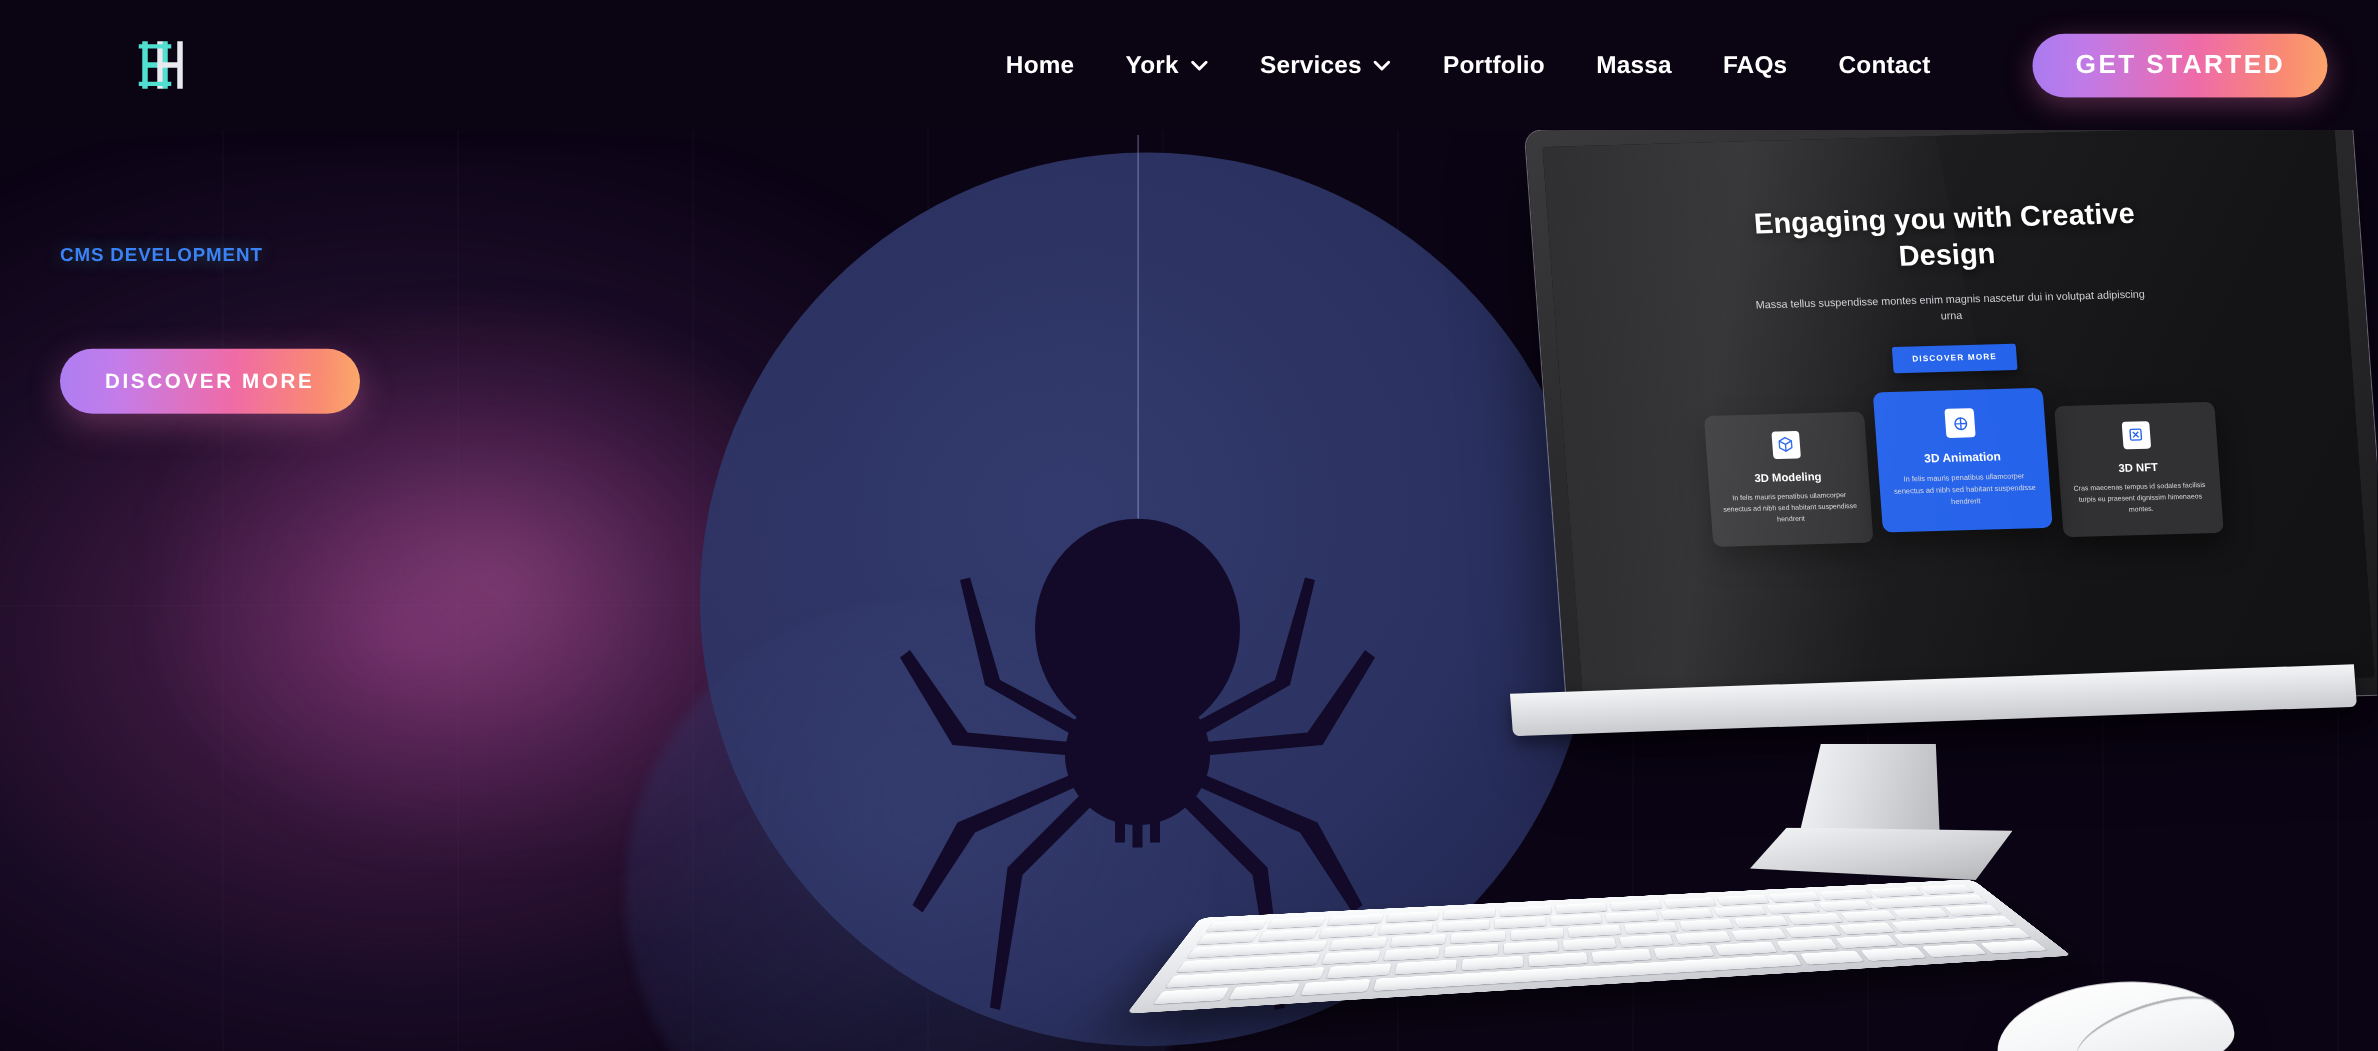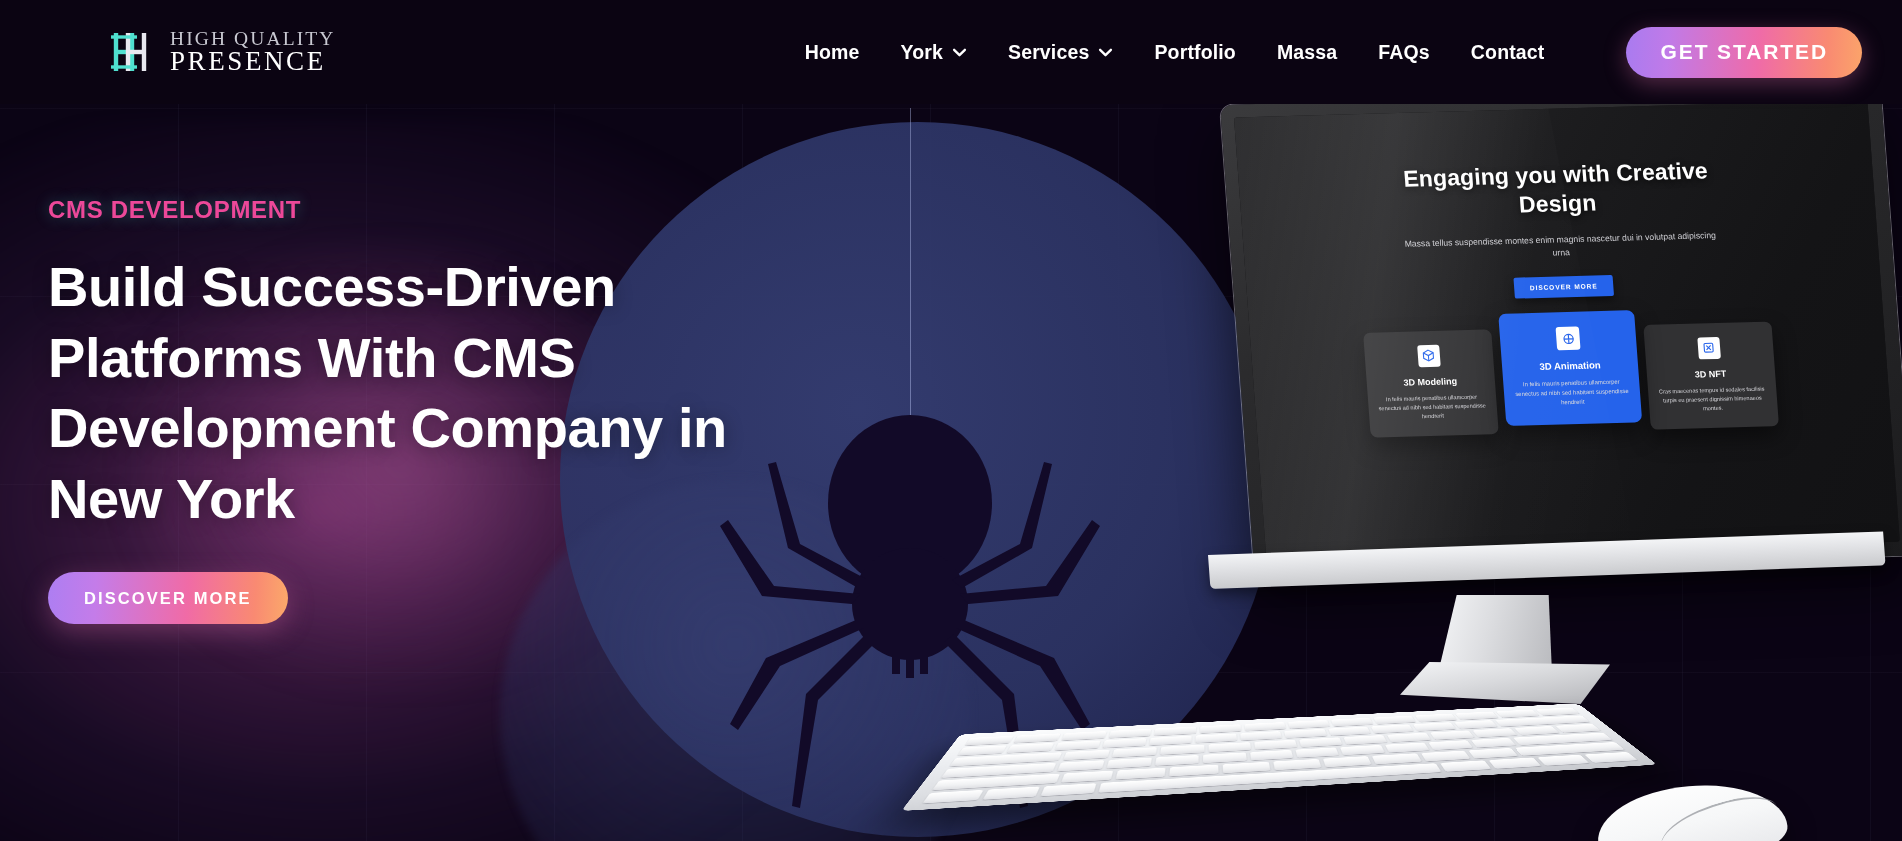--- a/index.html
+++ b/index.html
@@ -323,22 +323,22 @@
   }
 
   
   .hero {
     position:absolute;
     left:48px; top:196px;
     width:830px;
     z-index:20;
   }
   .eyebrow {
-    font-size:24px; font-weight:700; letter-spacing:0.7px;
-    color:#ec4899;
+    font-size:15px; font-weight:700; letter-spacing:0.7px;
+    color:#3b82f6;
     text-shadow:0 0 14px rgba(79,233,218,0.35);
     margin-bottom:28px;
   }
   h1 {
     color:#fff;
     font-size:56px; font-weight:700; line-height:1.26;
     letter-spacing:-0.4px;
     max-width:700px;
     text-shadow:0 2px 18px rgba(0,0,0,0.35);
   }
@@ -550,24 +550,20 @@
         <g stroke="#e9e9f0" stroke-width="4.4" fill="none">
           <path d="M22 6 L22 44"></path>
           <path d="M38 6 L38 44"></path>
           <path d="M22 25 L38 25"></path>
         </g>
         <g stroke="#4fe0cf" stroke-width="3.4" fill="none">
           <path d="M5 10 L31 10"></path>
           <path d="M5 40 L31 40"></path>
         </g>
       </svg>
-      <span class="logo-text">
-        <span class="logo-l1">HIGH QUALITY</span>
-        <span class="logo-l2">PRESENCE</span>
-      </span>
     </div>
 
     <nav>
       <div class="nav-item">
         <span>Home</span>
       </div>
       <div class="nav-item">
         <span>York</span>
         <svg viewBox="0 0 16 10">
             <path d="M2 2 L8 8 L14 2" stroke="#fff" stroke-width="2.6" fill="none" stroke-linecap="round" stroke-linejoin="round"></path>
@@ -590,17 +586,16 @@
       </div>
       <div class="nav-item">
         <span>Contact</span>
       </div>
       <div class="cta-pill">GET STARTED</div>
     </nav>
   </header>
 
   <div class="hero">
     <div class="eyebrow">CMS DEVELOPMENT</div>
-    <h1>Build Success-Driven Platforms With CMS Development Company in New York</h1>
     <div class="discover-pill">DISCOVER MORE</div>
   </div>
 
 </div>
 
 </body></html>

